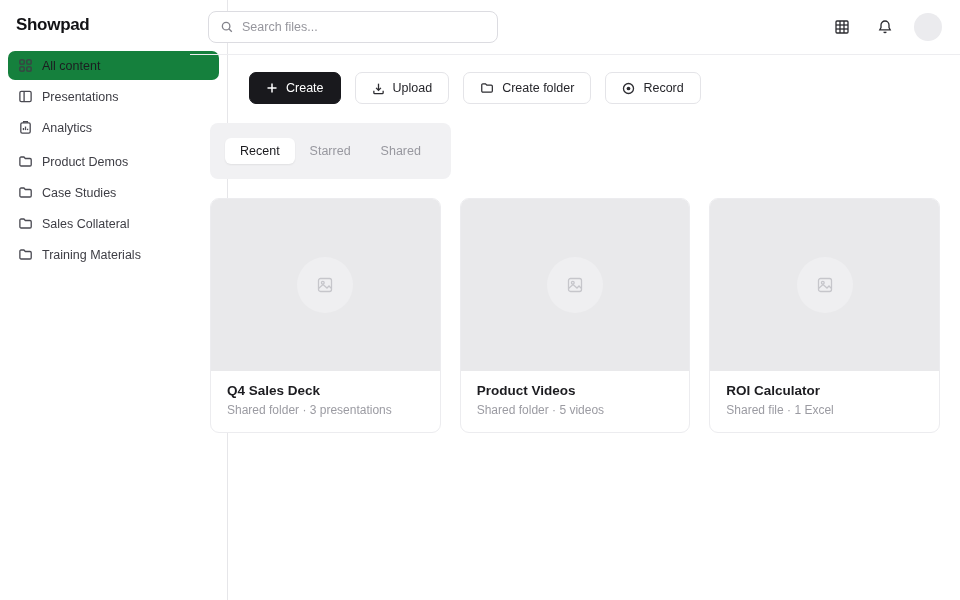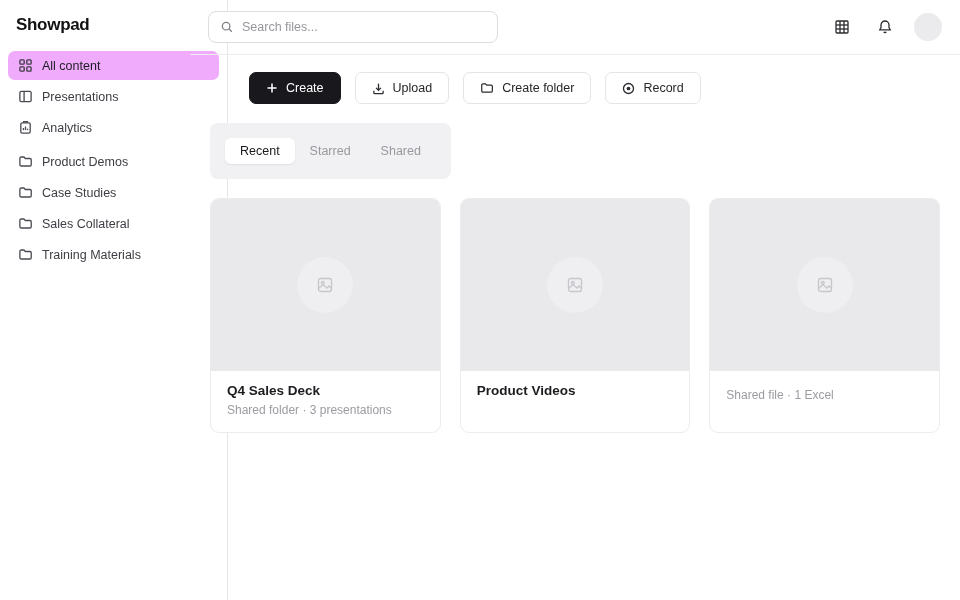--- a/index.html
+++ b/index.html
@@ -28,21 +28,21 @@
   .nav { padding: 3px 8px 0 8px; }
   .nav-item {
     display: flex; align-items: center; gap: 9px;
     padding: 7px 10px;
     border-radius: 7px;
     font-size: 12.5px;
     color: #3d3d44;
     cursor: pointer;
     margin-bottom: 2px;
   }
-  .nav-item.active { background: #f0abfc; color: #1c1c20; }
+  .nav-item.active { background: #15803d; color: #1c1c20; }
   .nav-item .ico { display: flex; align-items: center; }
   .nav-item svg { display: block; }
 
   .section-label {
     font-size: 10px;
     color: #8e8e95;
     letter-spacing: 0.6px;
     padding: 17px 10px 7px 10px;
   }
 
@@ -346,33 +346,35 @@
           <div class="thumb-circle">
             <svg width="18" height="18" viewBox="0 0 18 18" fill="none" stroke="#c6c6cb" stroke-width="1.3">
               <rect x="2.5" y="2.5" width="13" height="13" rx="2"></rect>
               <circle cx="6.8" cy="6.8" r="1.4"></circle>
               <path d="M2.5 12.5 L7 8.5 L11 12 L13 10 L15.5 12.5"></path>
             </svg>
           </div>
         </div>
         <div class="card-body">
           <div class="card-title">Product Videos</div>
+          <div class="card-sub">Shared folder · 5 videos</div>
         </div>
       </div>
 
       <div class="card">
         <div class="thumb">
           <div class="thumb-circle">
             <svg width="18" height="18" viewBox="0 0 18 18" fill="none" stroke="#c6c6cb" stroke-width="1.3">
               <rect x="2.5" y="2.5" width="13" height="13" rx="2"></rect>
               <circle cx="6.8" cy="6.8" r="1.4"></circle>
               <path d="M2.5 12.5 L7 8.5 L11 12 L13 10 L15.5 12.5"></path>
             </svg>
           </div>
         </div>
         <div class="card-body">
+          <div class="card-title">ROI Calculator</div>
           <div class="card-sub">Shared file · 1 Excel</div>
         </div>
       </div>
 
     </div>
   </div>
 </div>
 
 </body></html>

